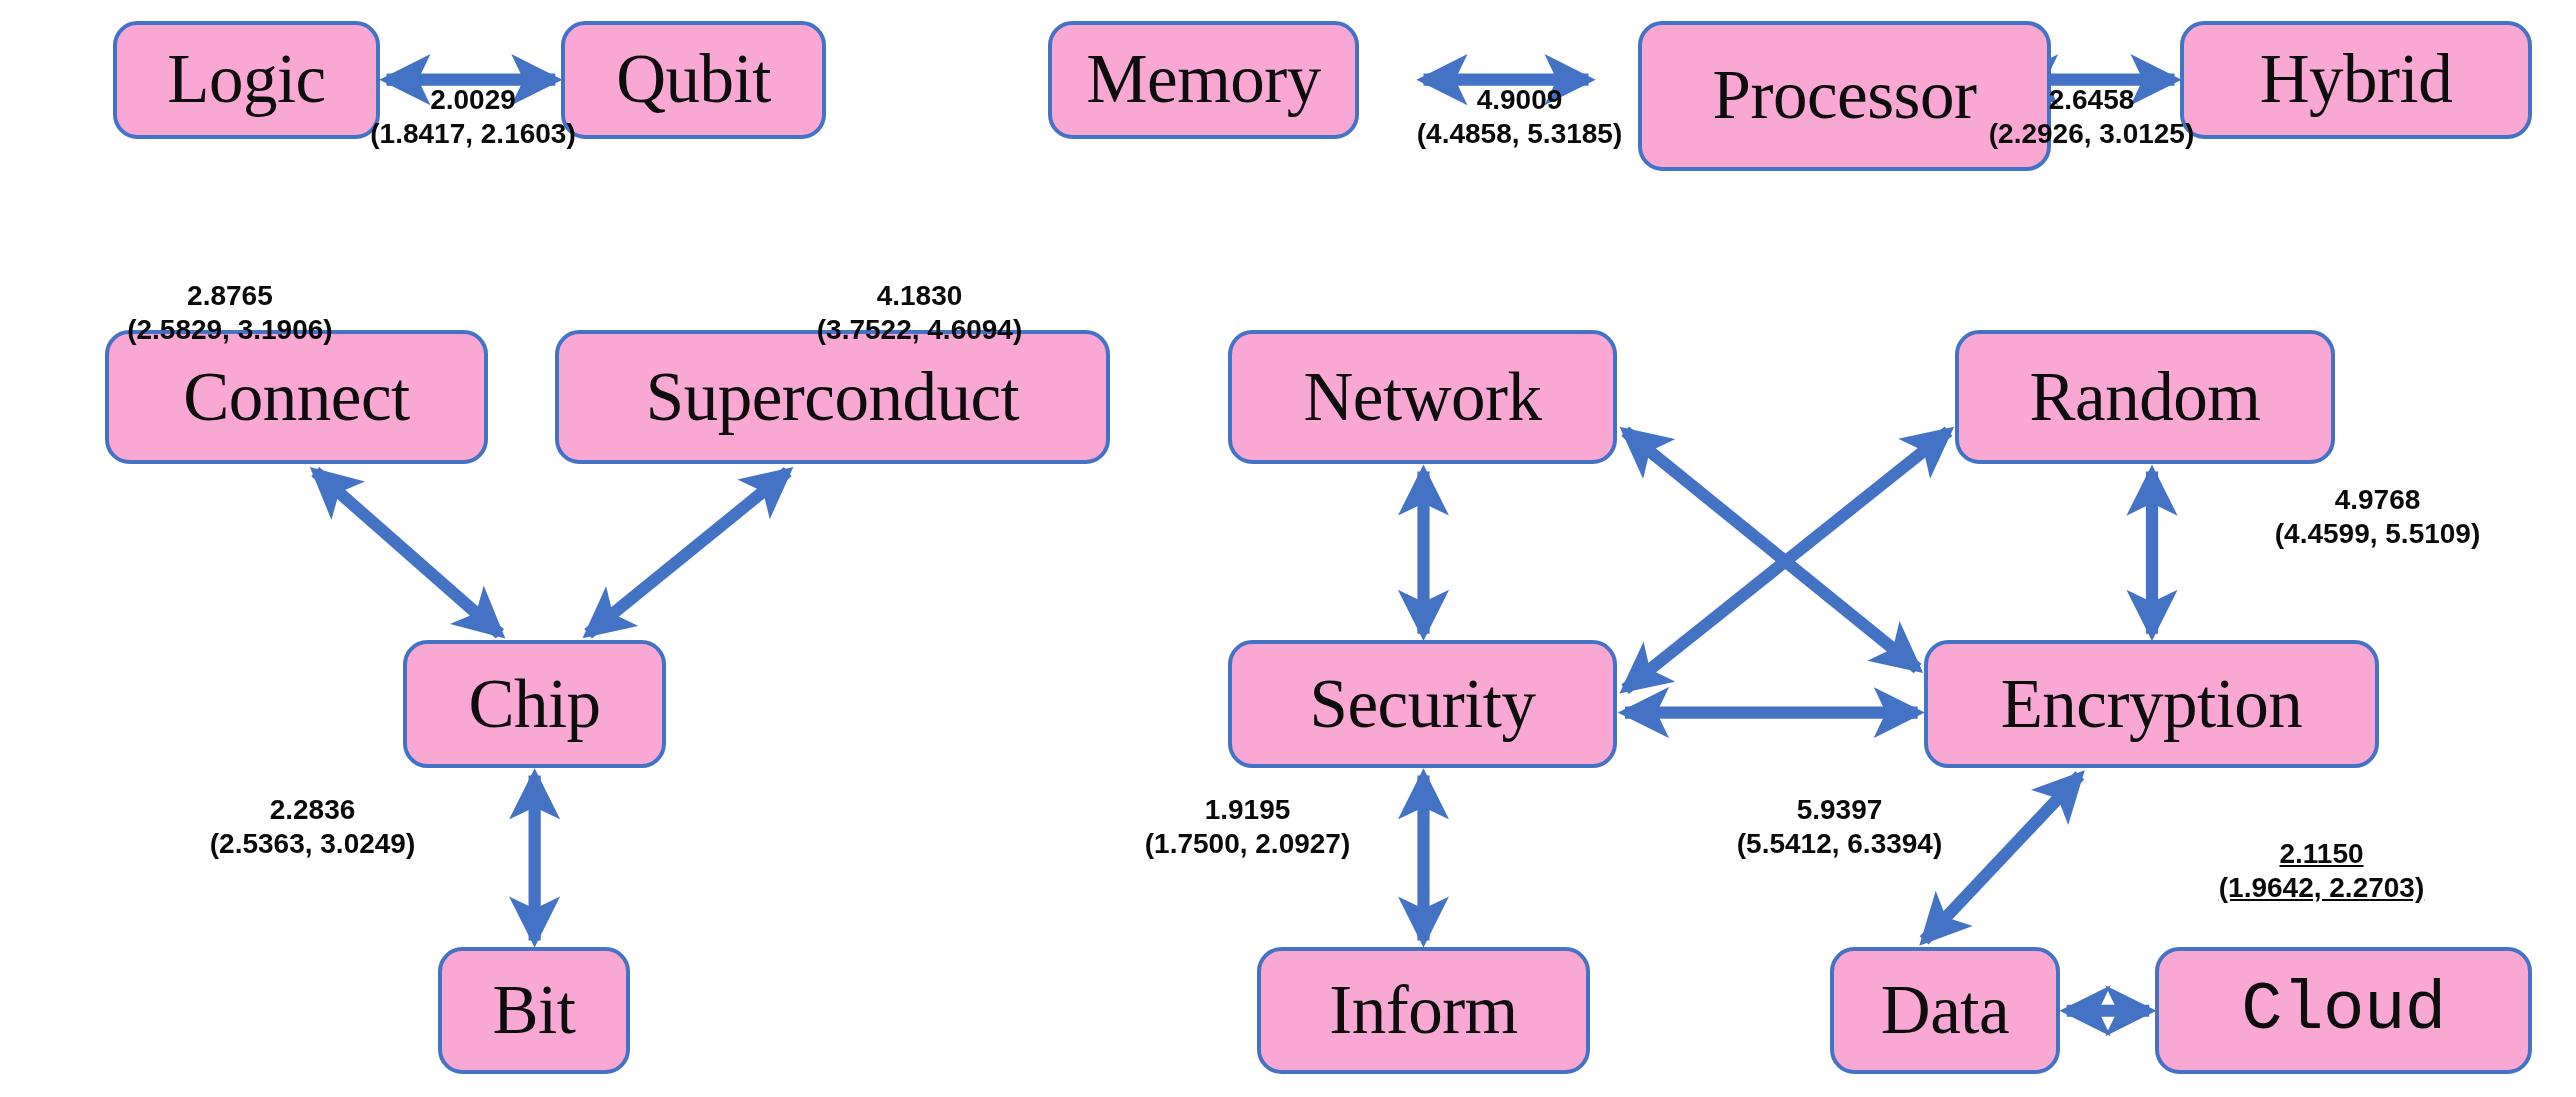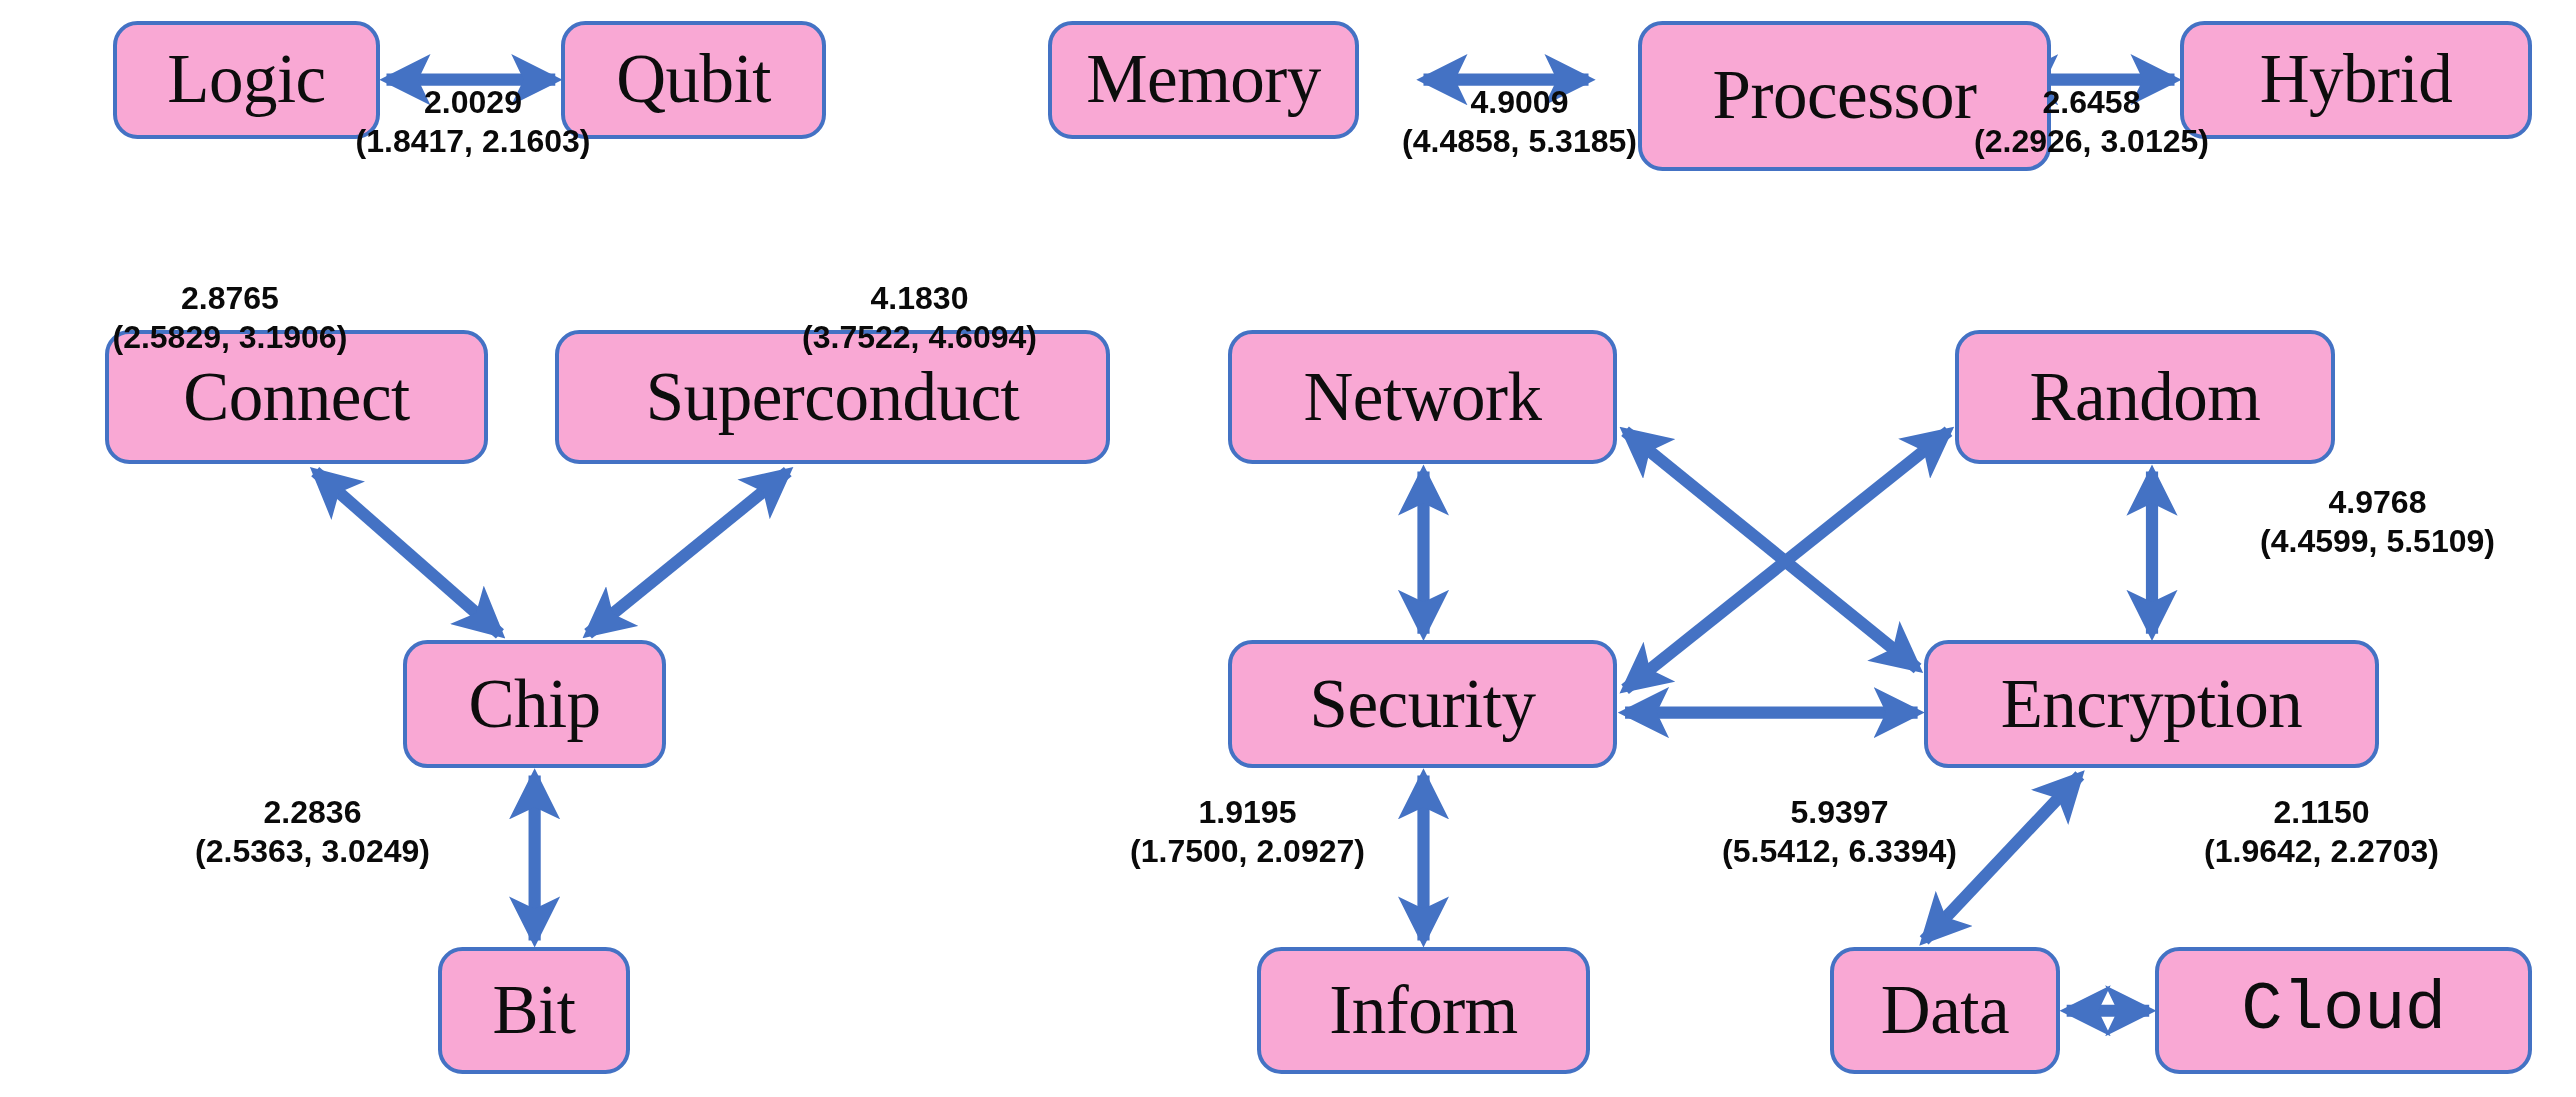--- a/index.html
+++ b/index.html
@@ -23,21 +23,21 @@
     color:#0d0d0d;
     line-height:1;
     white-space:nowrap;
     letter-spacing:-0.5px;
   }
   .lbl{
     position:absolute;
     font-family:"Liberation Sans", sans-serif;
     font-weight:bold;
     color:#0a0a0a;
-    font-size:32px;
+    font-size:28px;
     line-height:1.22;
     white-space:nowrap;
     text-align:center;
   }
   .lbl .v{display:block;}
   .lbl .ci{display:block;}
 </style>
 </head>
 <body>
 
@@ -138,19 +138,19 @@
   <div class="lbl" style="left:2157px;top:483px;width:441px;">
     <span class="v">4.9768</span>
     <span class="ci">(4.4599, 5.5109)</span>
   </div>
 
   <div class="lbl" style="left:1027px;top:793px;width:441px;">
     <span class="v">1.9195</span>
     <span class="ci">(1.7500, 2.0927)</span>
   </div>
 
-  <div class="lbl" style="left:2101px;top:793px;width:441px;">
+  <div class="lbl" style="left:2101px;top:837px;width:441px;text-decoration:underline;">
     <span class="v">2.1150</span>
     <span class="ci">(1.9642, 2.2703)</span>
   </div>
 
 </div>
 
 
 </body></html>

